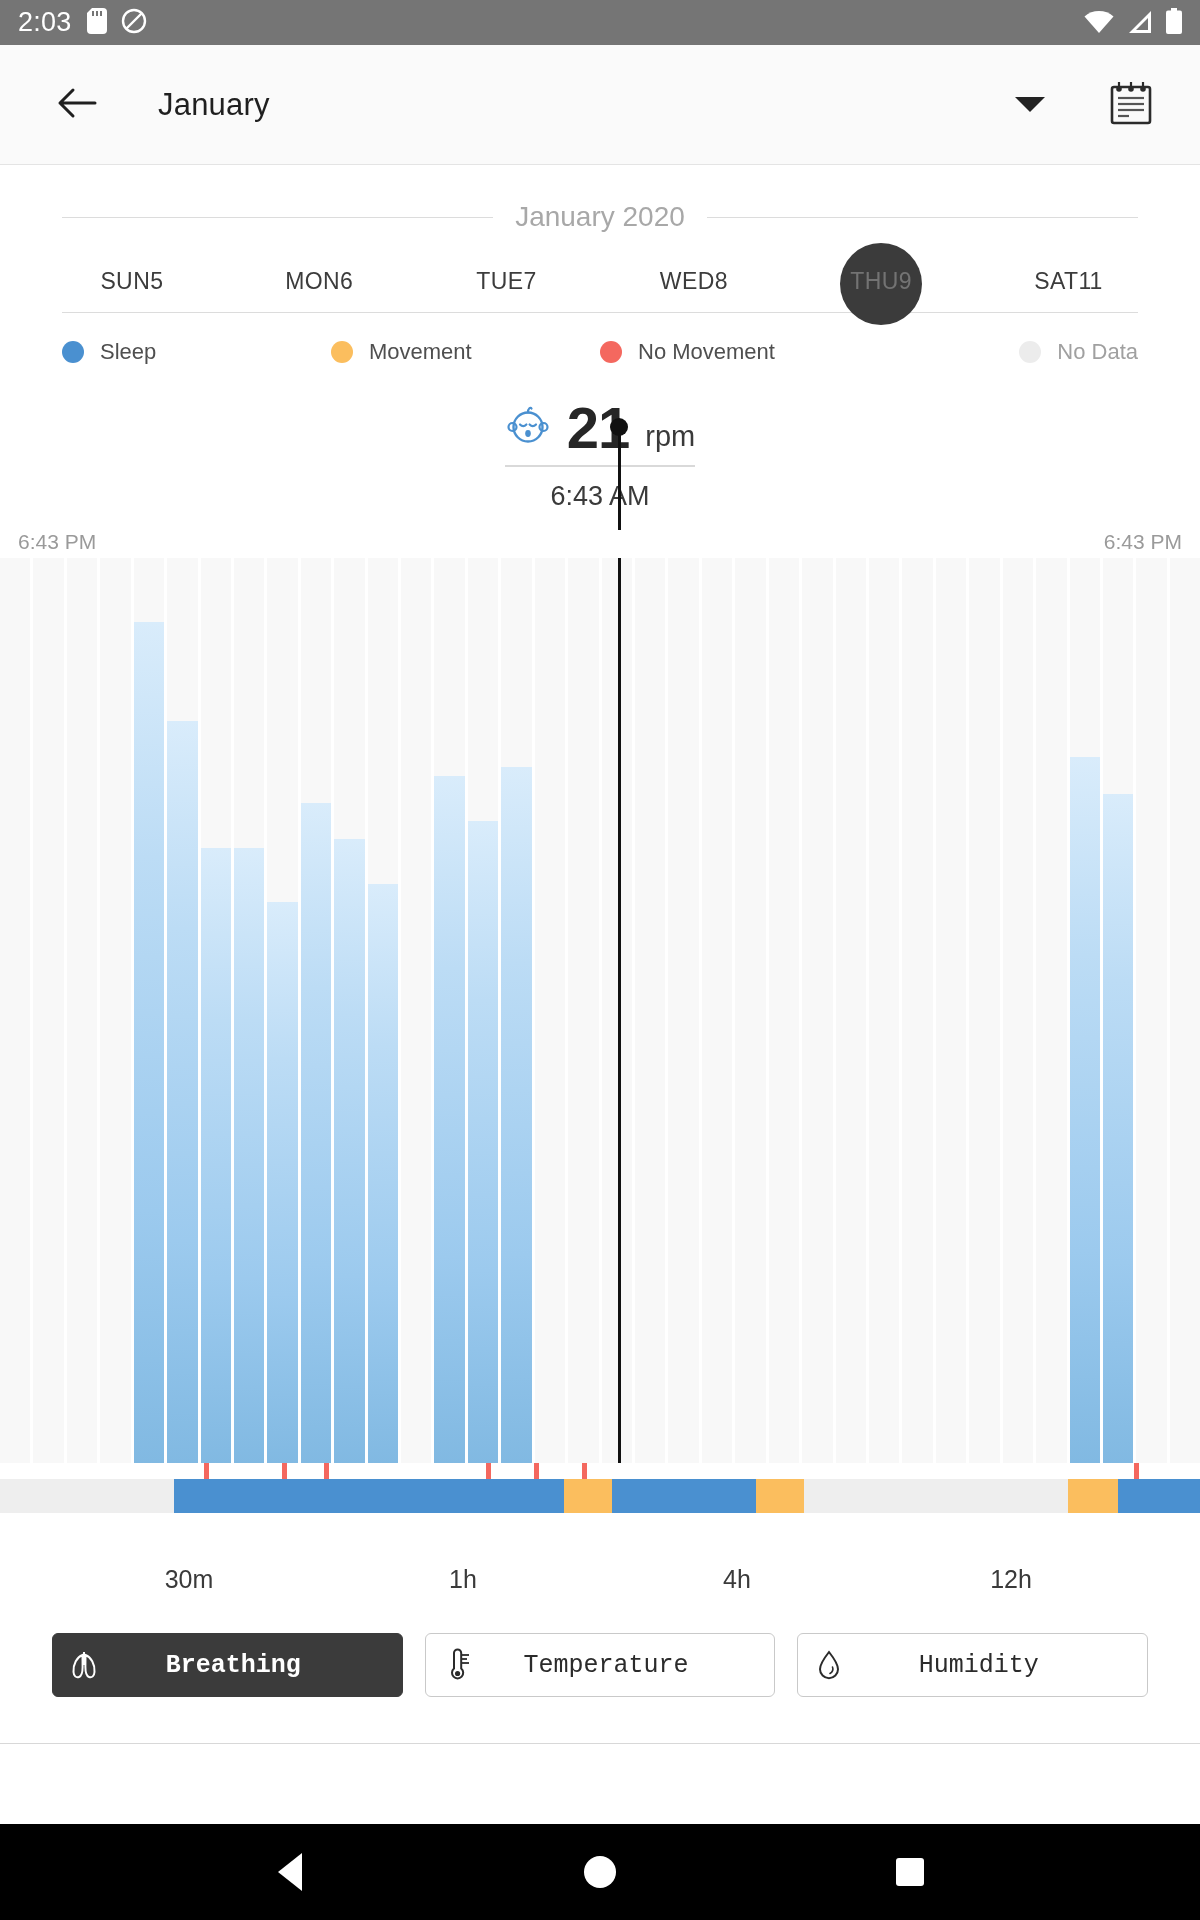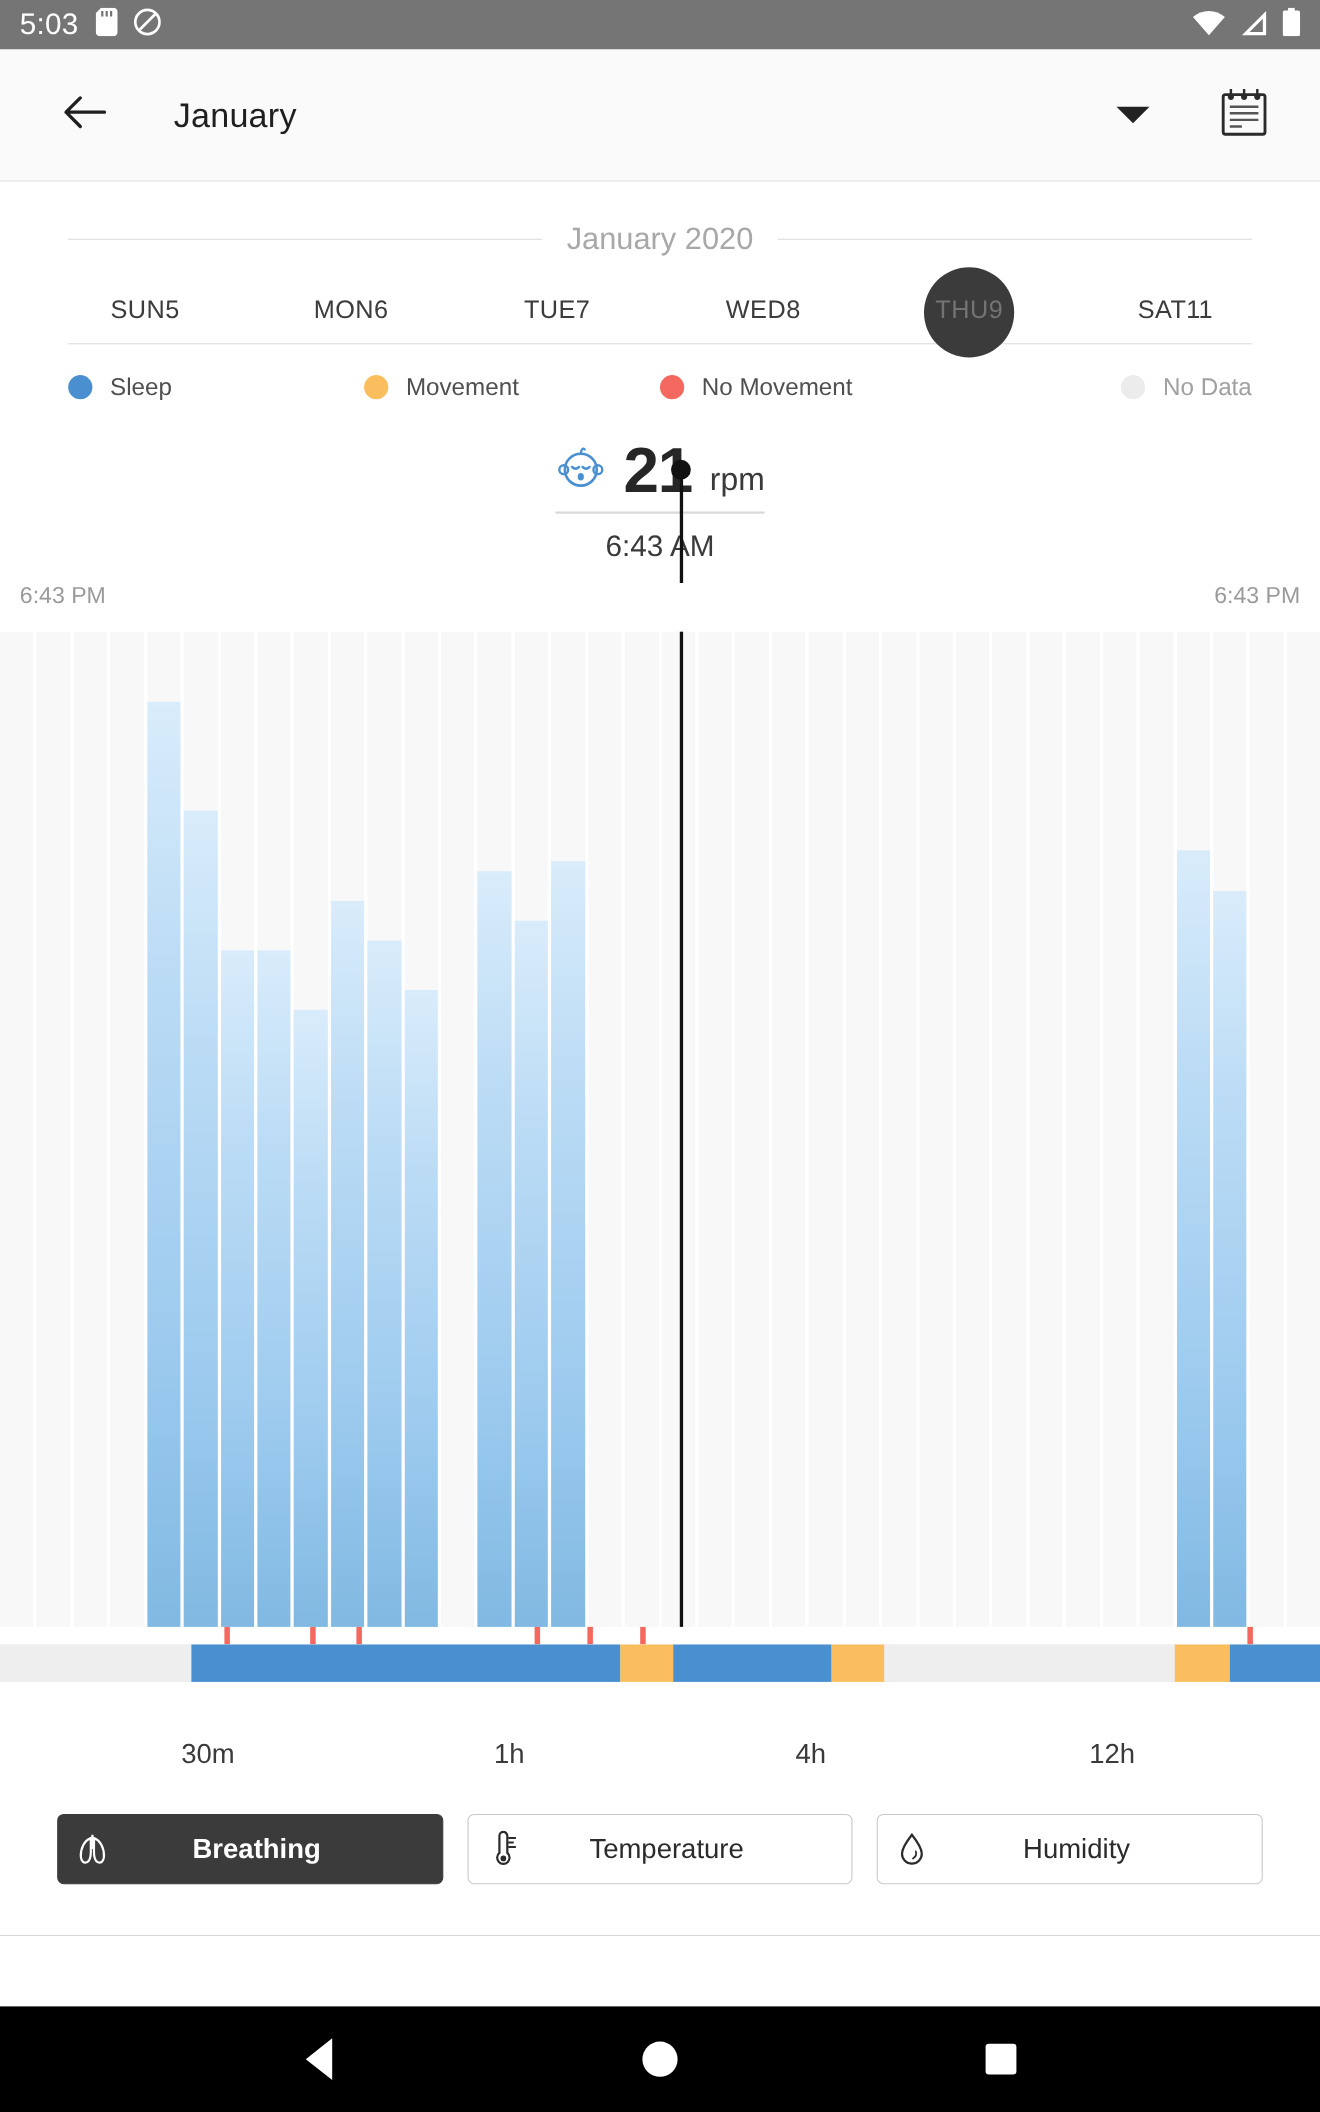--- a/index.html
+++ b/index.html
@@ -101,21 +101,21 @@
   .readout-value { font-size: 58px; font-weight: bold; color: #262626; letter-spacing: -1px; line-height: 1; }
   .readout-unit  { font-size: 29px; color: #3a3a3a; align-self: flex-end; padding-bottom: 4px; }
   .readout-time  { font-size: 27px; color: #3a3a3a; margin-top: 14px; }
 
   
   .chart-wrap { position: relative; margin-top: 18px; }
   .time-axis {
     display: flex; justify-content: space-between;
     padding: 0 18px;
     font-size: 21px; color: #9a9a9a;
-    margin-bottom: 20px;
+    margin-bottom: 4px;
   }
   .plot {
     position: relative;
     width: 100%;
     height: 905px;
     background: #ffffff;
     overflow: hidden;
   }
   .grid-cols { position: absolute; inset: 0; display: flex; }
   .grid-col { flex: 1; background: #f8f8f8; margin-right: 3px; }
@@ -170,20 +170,21 @@
     background: transparent;
   }
   .range-btn.active { background: #3b3b3b; color: #ffffff; }
 
   
   .metric-row {
     display: flex;
     padding: 0 52px;
     margin-top: 28px;
     gap: 22px;
+    font-family: Liberation Mono, monospace;
   }
   .metric-btn {
     flex: 1;
     height: 64px;
     display: flex; align-items: center;
     border: 1px solid #c9c9c9;
     border-radius: 6px;
     background: #ffffff;
     cursor: pointer;
     position: relative;
@@ -210,21 +211,21 @@
     border-bottom: 19px solid transparent;
     border-right: 24px solid #ffffff;
   }
   .nav-home { width: 32px; height: 32px; border-radius: 50%; background: #ffffff; }
   .nav-recent { width: 28px; height: 28px; background: #ffffff; border-radius: 3px; }
 </style>
 </head>
 <body>
 
 <div class="status-bar">
-  <div class="status-time">5:03</div>
+  <div class="status-time">2:03</div>
   <div class="status-left-icons">
     <span class="sb-ico">
       <svg width="20" height="26" viewBox="0 0 20 26">
           <path d="M5 0h11a4 4 0 0 1 4 4v18a4 4 0 0 1-4 4H4a4 4 0 0 1-4-4V5z" fill="#fff"></path>
           <rect x="5" y="3" width="2" height="5" fill="#757575"></rect>
           <rect x="9" y="3" width="2" height="5" fill="#757575"></rect>
           <rect x="13" y="3" width="2" height="5" fill="#757575"></rect>
         </svg>
     </span>
     <span class="sb-ico">

